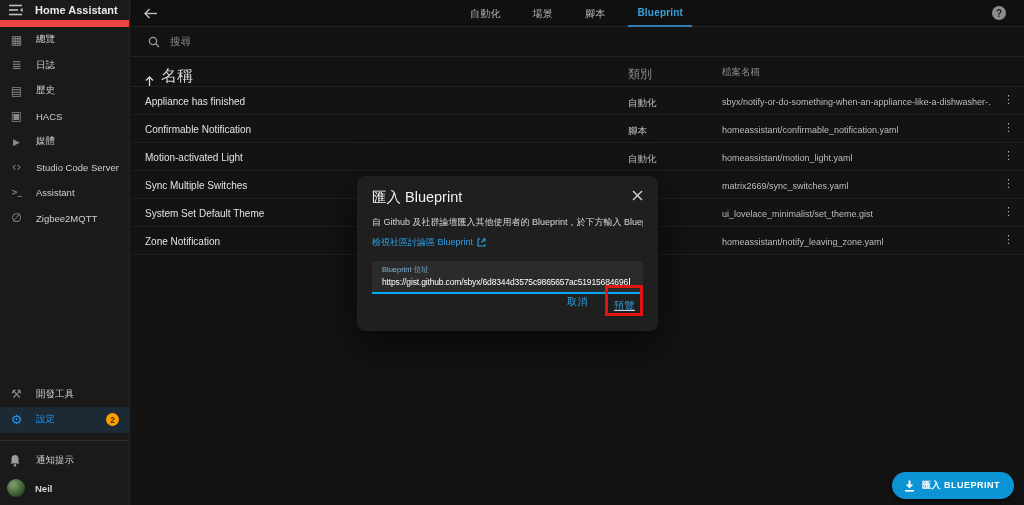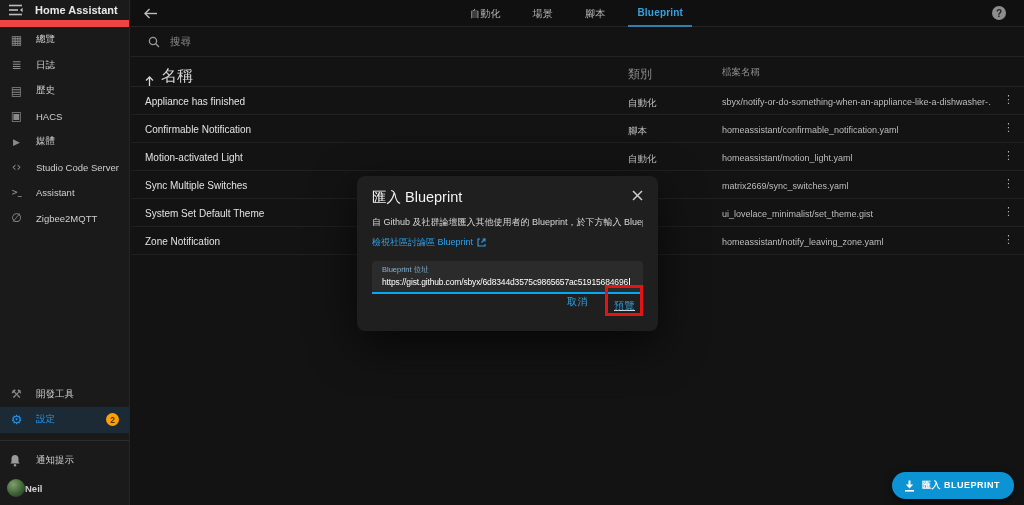--- a/index.html
+++ b/index.html
@@ -14,21 +14,21 @@
   .side-item { height:25.5px; display:flex; align-items:center; gap:12px; padding-left:9px; cursor:pointer; }
   .side-glyph { width:15px; text-align:center; font-size:12px; color:#8a8a8a; flex:0 0 15px; font-family:"DejaVu Sans",sans-serif; }
   .side-label { font-size:9.5px; color:#cfcfcf; white-space:nowrap; }
   .sidebar-bottom { position:absolute; left:0; right:0; bottom:2px; }
   .side-item.active { background:#1c2a36; }
   .side-item.active .side-glyph { color:#2196f3; }
   .side-item.active .side-label { color:#2196f3; }
   .badge { margin-left:auto; margin-right:10px; width:13px; height:13px; border-radius:50%; background:#ffa000; color:#4a3000; font-size:8.5px; font-weight:bold; display:flex; align-items:center; justify-content:center; }
   .side-divider { height:1px; background:#2d2d2d; margin:7px 0; }
   .avatar { width:18px; height:18px; border-radius:50%; background:radial-gradient(circle at 35% 30%,#7fa06a,#3a5c33 60%,#1d2e1a); flex:0 0 18px; margin-left:7px; }
-  .user-item { height:30px; display:flex; align-items:center; cursor:pointer; }
+  .user-item { height:30px; display:flex; align-items:center; gap:10px; cursor:pointer; }
 
   
   .main { position:absolute; left:131px; top:0; right:0; height:363px; }
   .topbar { position:relative; height:27px; background:#101010; border-bottom:1px solid #242424; display:flex; align-items:center; }
   .back-btn { margin-left:13px; color:#bdbdbd; display:flex; cursor:pointer; }
   .tabs { position:absolute; left:330px; top:0; height:27px; display:flex; gap:14px; }
   .tab { height:27px; display:flex; align-items:center; padding:0 9px; font-size:10px; color:#b5b5b5; cursor:pointer; letter-spacing:.2px; }
   .tab.active { color:#39a1dd; border-bottom:2px solid #2e7fb0; font-weight:bold; }
   .help-circle { position:absolute; right:18px; top:6px; width:14px; height:14px; border-radius:50%; background:#8d8d8d; color:#222; font-size:10px; font-weight:bold; display:flex; align-items:center; justify-content:center; cursor:pointer; }
 

